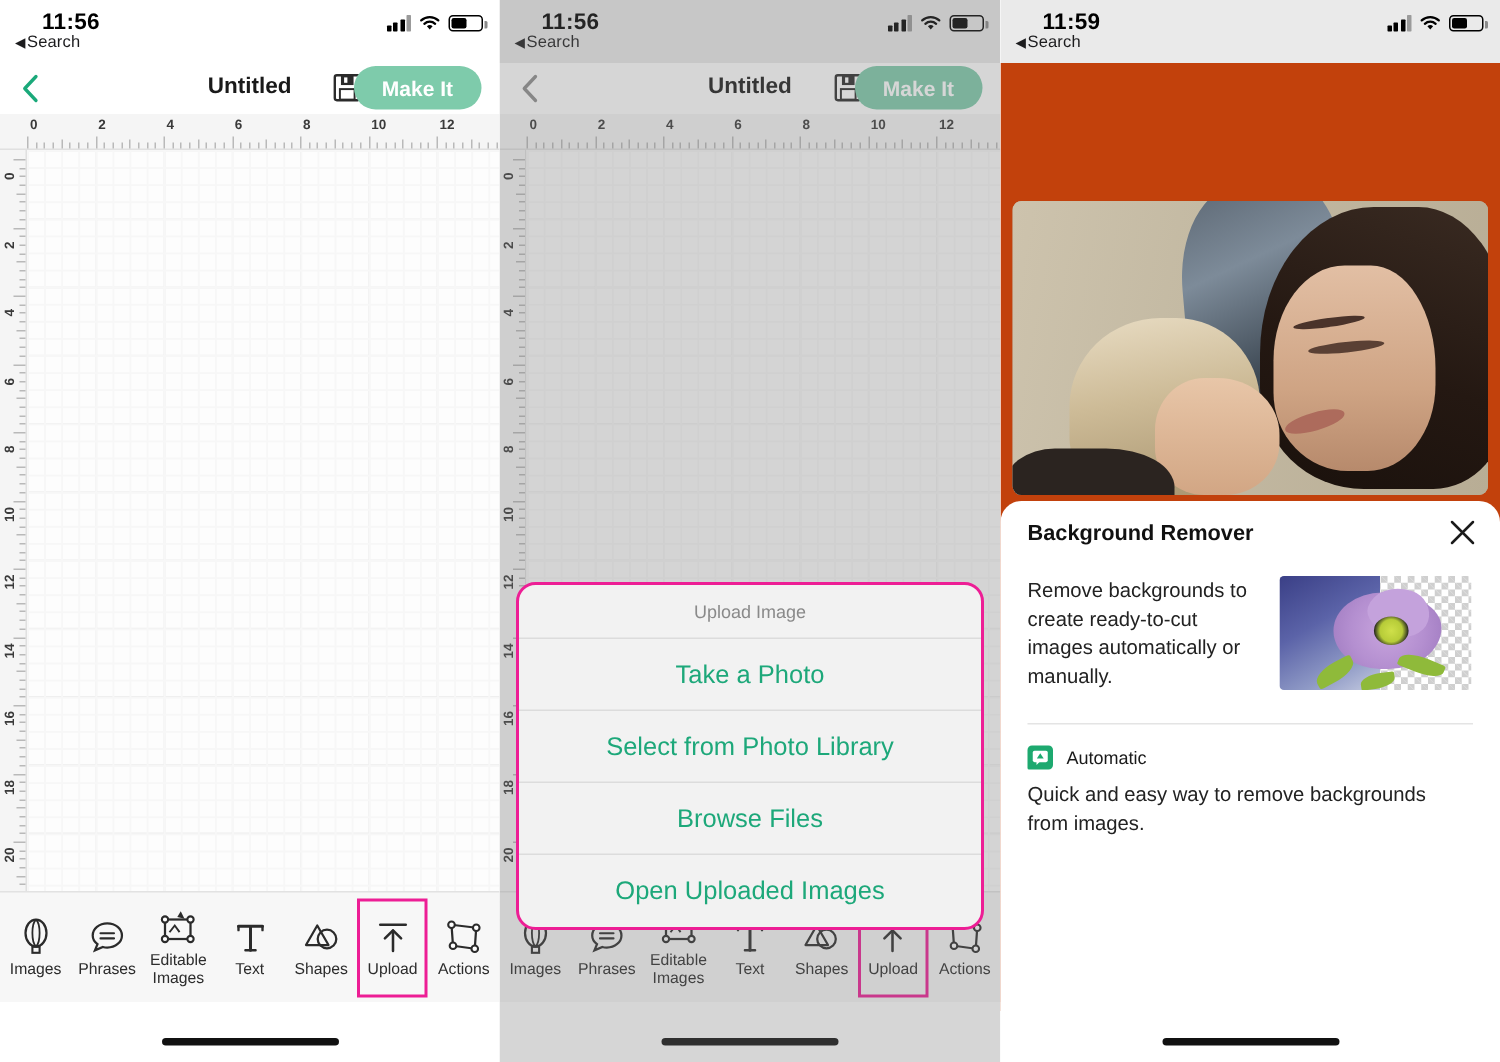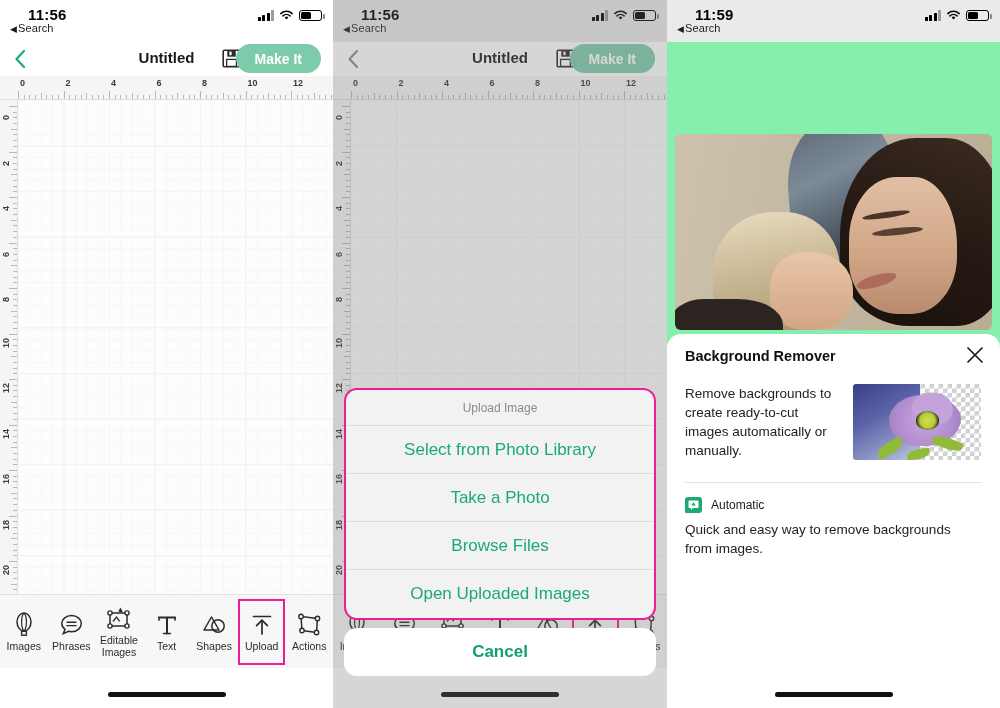--- a/index.html
+++ b/index.html
@@ -95,21 +95,21 @@
   .sheet .row { height: 48px; display: flex; align-items: center; justify-content: center;
                 border-bottom: 1px solid #dcdcdc; font-size: 17px; color: #1da87a; }
   .sheet .row:last-child { border-bottom: none; }
   .sheet .title { height: 36px; font-size: 12px; color: #8a8a8a; border-bottom: 1px solid #dcdcdc;
                   display: flex; align-items: center; justify-content: center; }
   .cancel { position: absolute; left: 11px; right: 11px; bottom: 32px; height: 48px; border-radius: 13px;
             background: #fff; display: flex; align-items: center; justify-content: center;
             font-size: 17px; font-weight: bold; color: #11a06e; }
 
   
-  .p3body { position: relative; height: 632px; background: #86efac; }
+  .p3body { position: relative; height: 632px; background: #c2410c; }
   .photo { position: absolute; left: 8px; right: 8px; top: 92px; height: 196px; border-radius: 6px;
            overflow: hidden; background: #b9ae9b; }
   .photo .scene { position: absolute; inset: 0; }
   .photo .wall { position: absolute; inset: 0; background: linear-gradient(100deg,#cdc3ad 0%, #c3b9a2 40%, #b8ad95 100%); }
   .photo .jacket { position: absolute; left: 36%; top: -6%; width: 34%; height: 78%;
                    background: linear-gradient(160deg,#5c6773 0%, #7d8b99 35%, #3f4a55 75%, #2c343c 100%);
                    border-radius: 40% 30% 14% 18% / 44% 36% 14% 18%; transform: rotate(-5deg); }
   .photo .hairdark { position: absolute; right: -4%; top: 2%; width: 52%; height: 96%;
                      background: linear-gradient(200deg,#3a2b22 0%, #241812 55%, #1a110c 100%);
                      border-radius: 46% 36% 30% 42% / 52% 44% 30% 36%; }
@@ -774,26 +774,25 @@
         </div>
       </div>
     <div class="homebar">
         <div class="ind"></div>
       </div>
 
     <div class="dimmer"></div>
 
     <div class="sheet" id="sheet2">
       <div class="title">Upload Image</div>
-    <div class="row">Select from Photo Library</div>
-        <div class="row">Take a Photo</div>
+    <div class="row">Take a Photo</div>
+        <div class="row">Select from Photo Library</div>
         <div class="row">Browse Files</div>
         <div class="row">Open Uploaded Images</div>
       </div>
-    <div class="cancel">Cancel</div>
   </div>
 
   <div class="panel p3">
     <div class="statusbar">
       <div class="sb-time">11:59</div>
       <div class="sb-back"><span class="tri">◀</span><span>Search</span></div>
       <div class="sb-right">
         <span class="bars">
             <i></i>
             <i></i>

